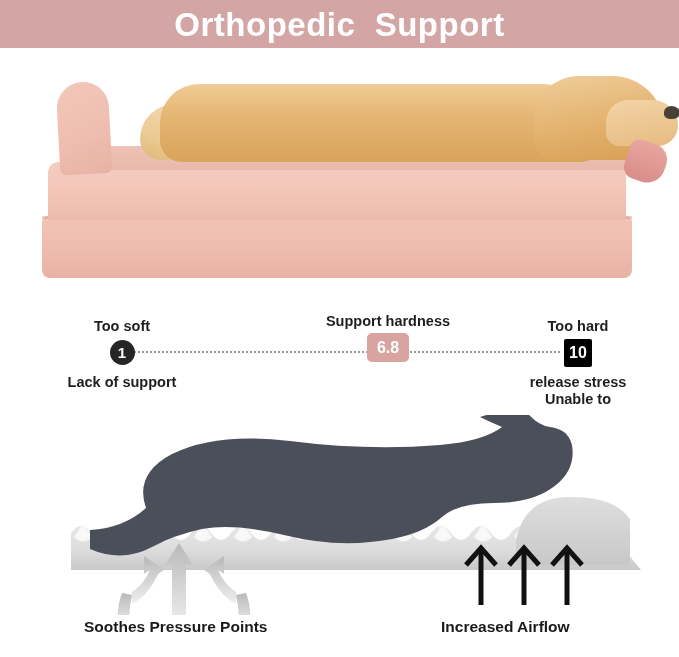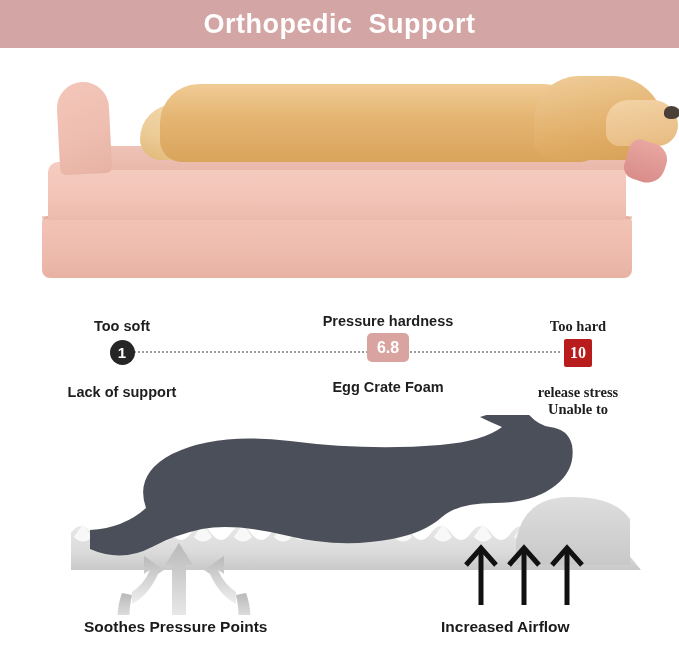--- a/index.html
+++ b/index.html
@@ -27,21 +27,21 @@
     left: 0; top: 0;
     width: 679px;
     height: 48px;
     background: #d4a5a5;
     display: flex;
     align-items: center;
     justify-content: center;
   }
   .header-title {
     color: #ffffff;
-    font-size: 27px;
+    font-size: 33px;
     font-weight: bold;
     letter-spacing: 0.5px;
     white-space: pre;
     line-height: 1;
     font-family: "Liberation Sans", sans-serif;
   }
 
   
   .photo-region {
     position: absolute;
@@ -199,21 +199,21 @@
     color: #1e1e1e;
     line-height: 1.15;
     white-space: nowrap;
   }
   .node-bottom-label {
     font-size: 14.5px;
     font-weight: bold;
     color: #1e1e1e;
     line-height: 1.2;
     white-space: nowrap;
-    margin-top: 16px;
+    margin-top: 6px;
   }
   .marker-row {
     display: flex;
     justify-content: center;
     align-items: center;
     height: 30px;
     margin-top: 3px;
   }
   .marker {
     display: flex;
@@ -232,26 +232,26 @@
   }
   .marker-pink {
     width: 42px; height: 29px;
     border-radius: 5px;
     background: #d9a3a0;
     font-size: 16px;
   }
   .marker-square {
     width: 28px; height: 28px;
     border-radius: 2px;
-    background: #b91c1c;
+    background: #000000;
     font-size: 16px;
   }
   #node-soft  { left: 46px;  top: 18px; width: 152px; }
   #node-mod   { left: 300px; top: 13px; width: 176px; }
-  #node-hard  { left: 508px; top: 18px; width: 140px; font-family: Liberation Serif, serif; }
+  #node-hard  { left: 508px; top: 18px; width: 140px; }
 
   
   .diagram-region {
     position: absolute;
     left: 16px; top: 415px;
     width: 679px;
     height: 242px;
   }
   .diagram-svg {
     position: absolute;
@@ -306,25 +306,24 @@
 
     <div class="scale-node" id="node-soft">
       <div class="node-top-label">Too soft</div>
       <div class="marker-row">
         <div class="marker marker-circle">1</div>
       </div>
       <div class="node-bottom-label">Lack of support</div>
     </div>
 
     <div class="scale-node" id="node-mod">
-      <div class="node-top-label">Pressure hardness</div>
+      <div class="node-top-label">Support hardness</div>
       <div class="marker-row">
         <div class="marker marker-pink">6.8</div>
       </div>
-      <div class="node-bottom-label">Egg Crate Foam</div>
     </div>
 
     <div class="scale-node" id="node-hard">
       <div class="node-top-label">Too hard</div>
       <div class="marker-row">
         <div class="marker marker-square">10</div>
       </div>
       <div class="node-bottom-label">
         <div>release stress</div>
         <div>Unable to</div>

